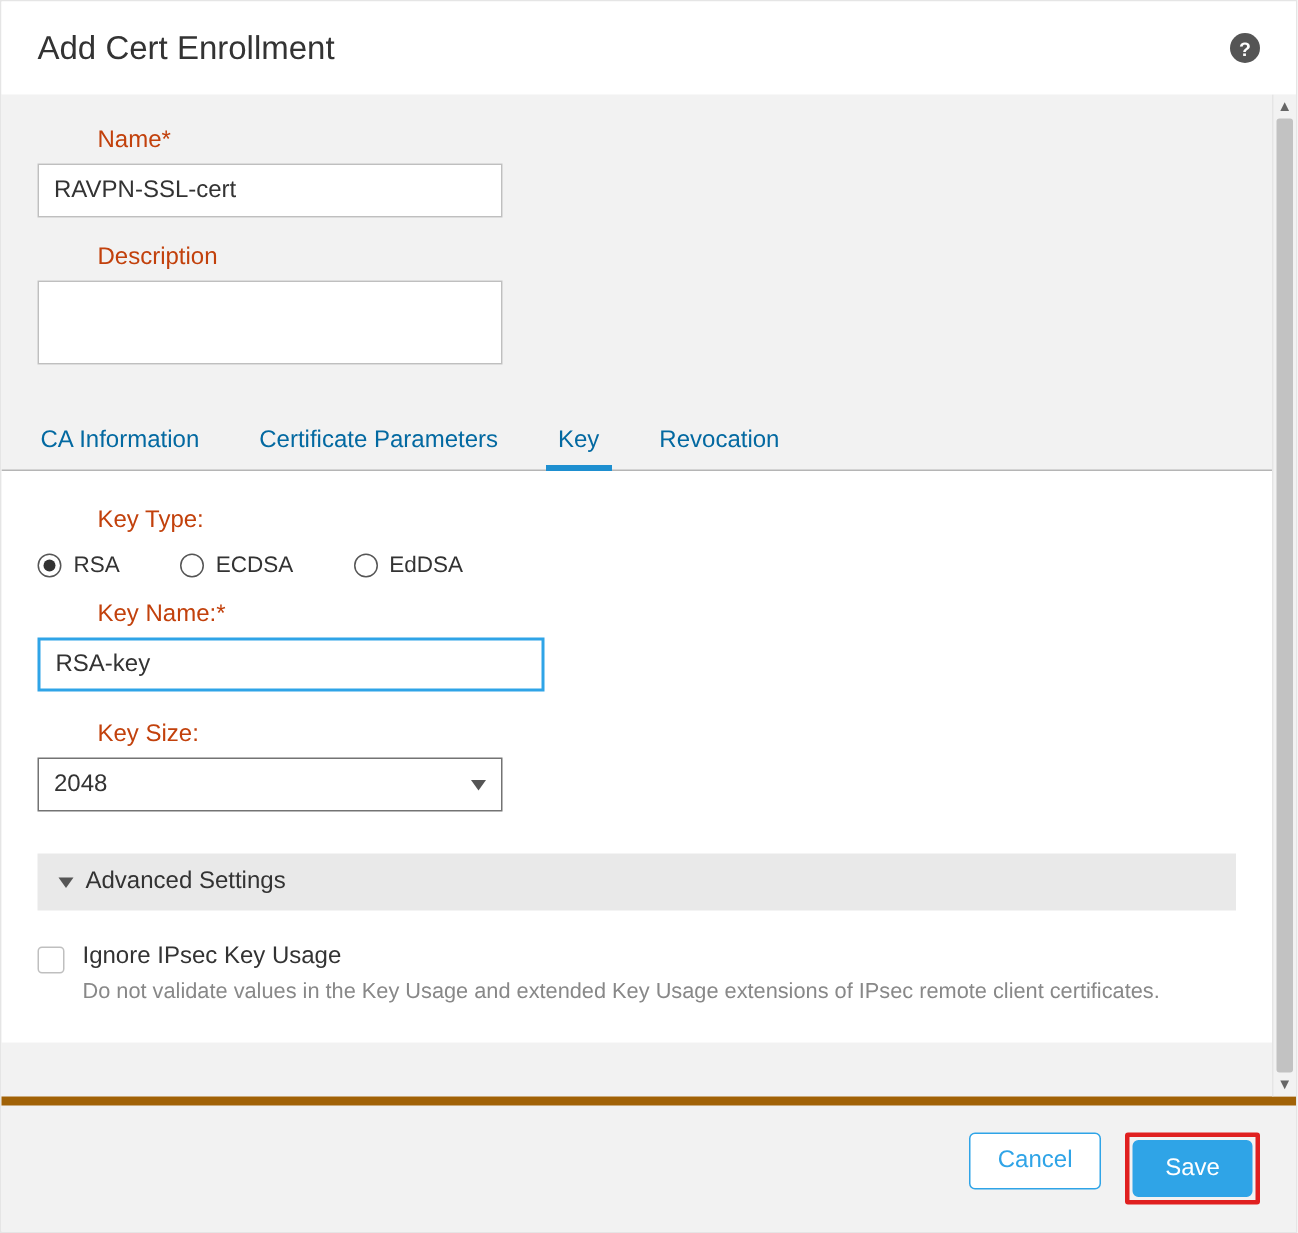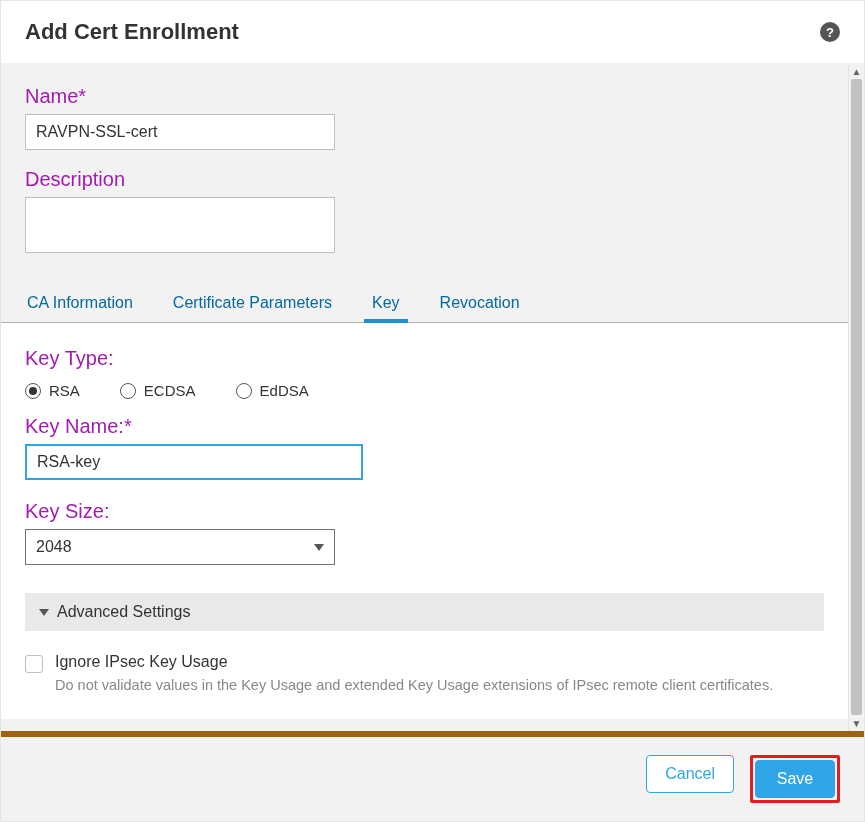--- a/index.html
+++ b/index.html
@@ -22,21 +22,21 @@
   .title-bar {
     display:flex;
     align-items:center;
     justify-content:space-between;
     padding:18px 24px 18px 24px;
     background:#fff;
   }
   .title-text {
     font-size:22px;
     color:#333;
-    font-weight:700;
+    font-weight:400;
   }
   .help-icon {
     width:20px; height:20px;
     border-radius:50%;
     background:#555;
     color:#fff;
     font-size:13px;
     font-weight:bold;
     display:flex; align-items:center; justify-content:center;
     cursor:pointer;
@@ -74,23 +74,24 @@
     top:16px; bottom:16px;
     left:2px; right:2px;
     background:#c2c2c2;
     border-radius:2px;
   }
 
   .form-top {
     padding:22px 24px 0 24px;
   }
   .field-label {
-    font-size:20px;
-    color:#a21caf;
+    font-size:16px;
+    color:#c2410c;
     margin-bottom:6px;
+    margin-left:40px;
   }
   .text-input {
     width:310px;
     height:36px;
     border:1px solid #bfbfbf;
     background:#fff;
     padding:6px 10px;
     font-size:16px;
     color:#333;
   }

